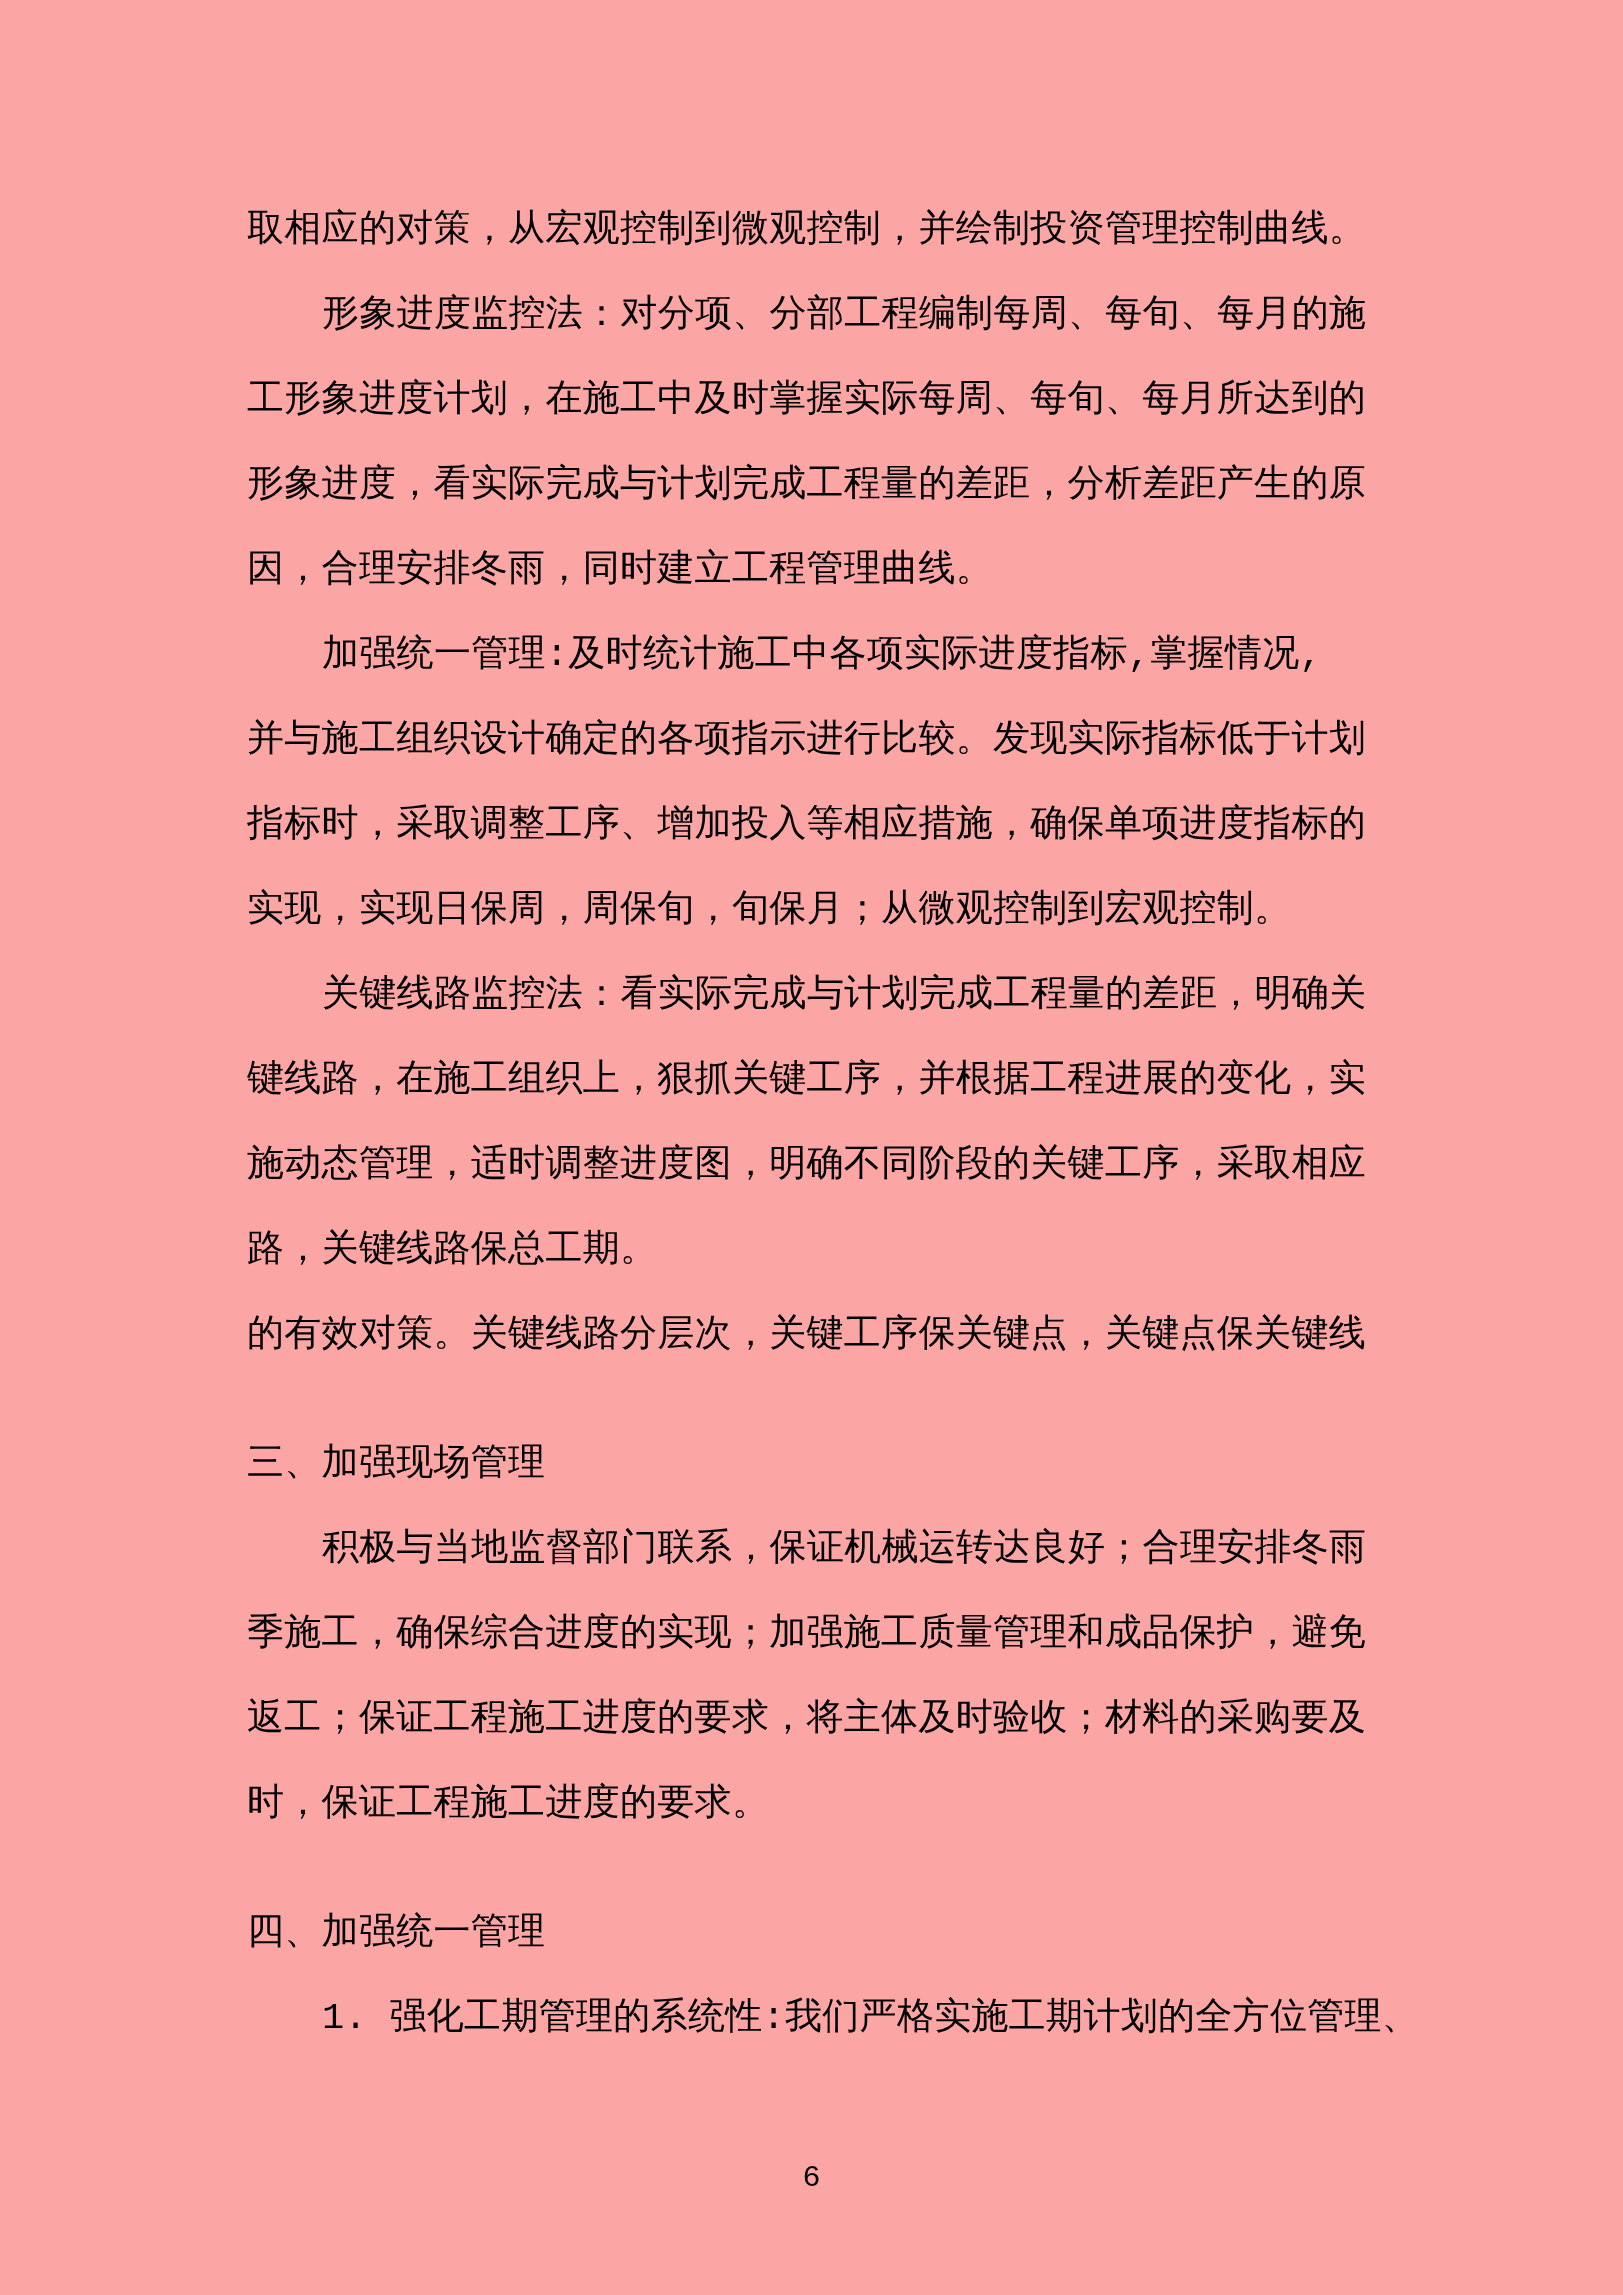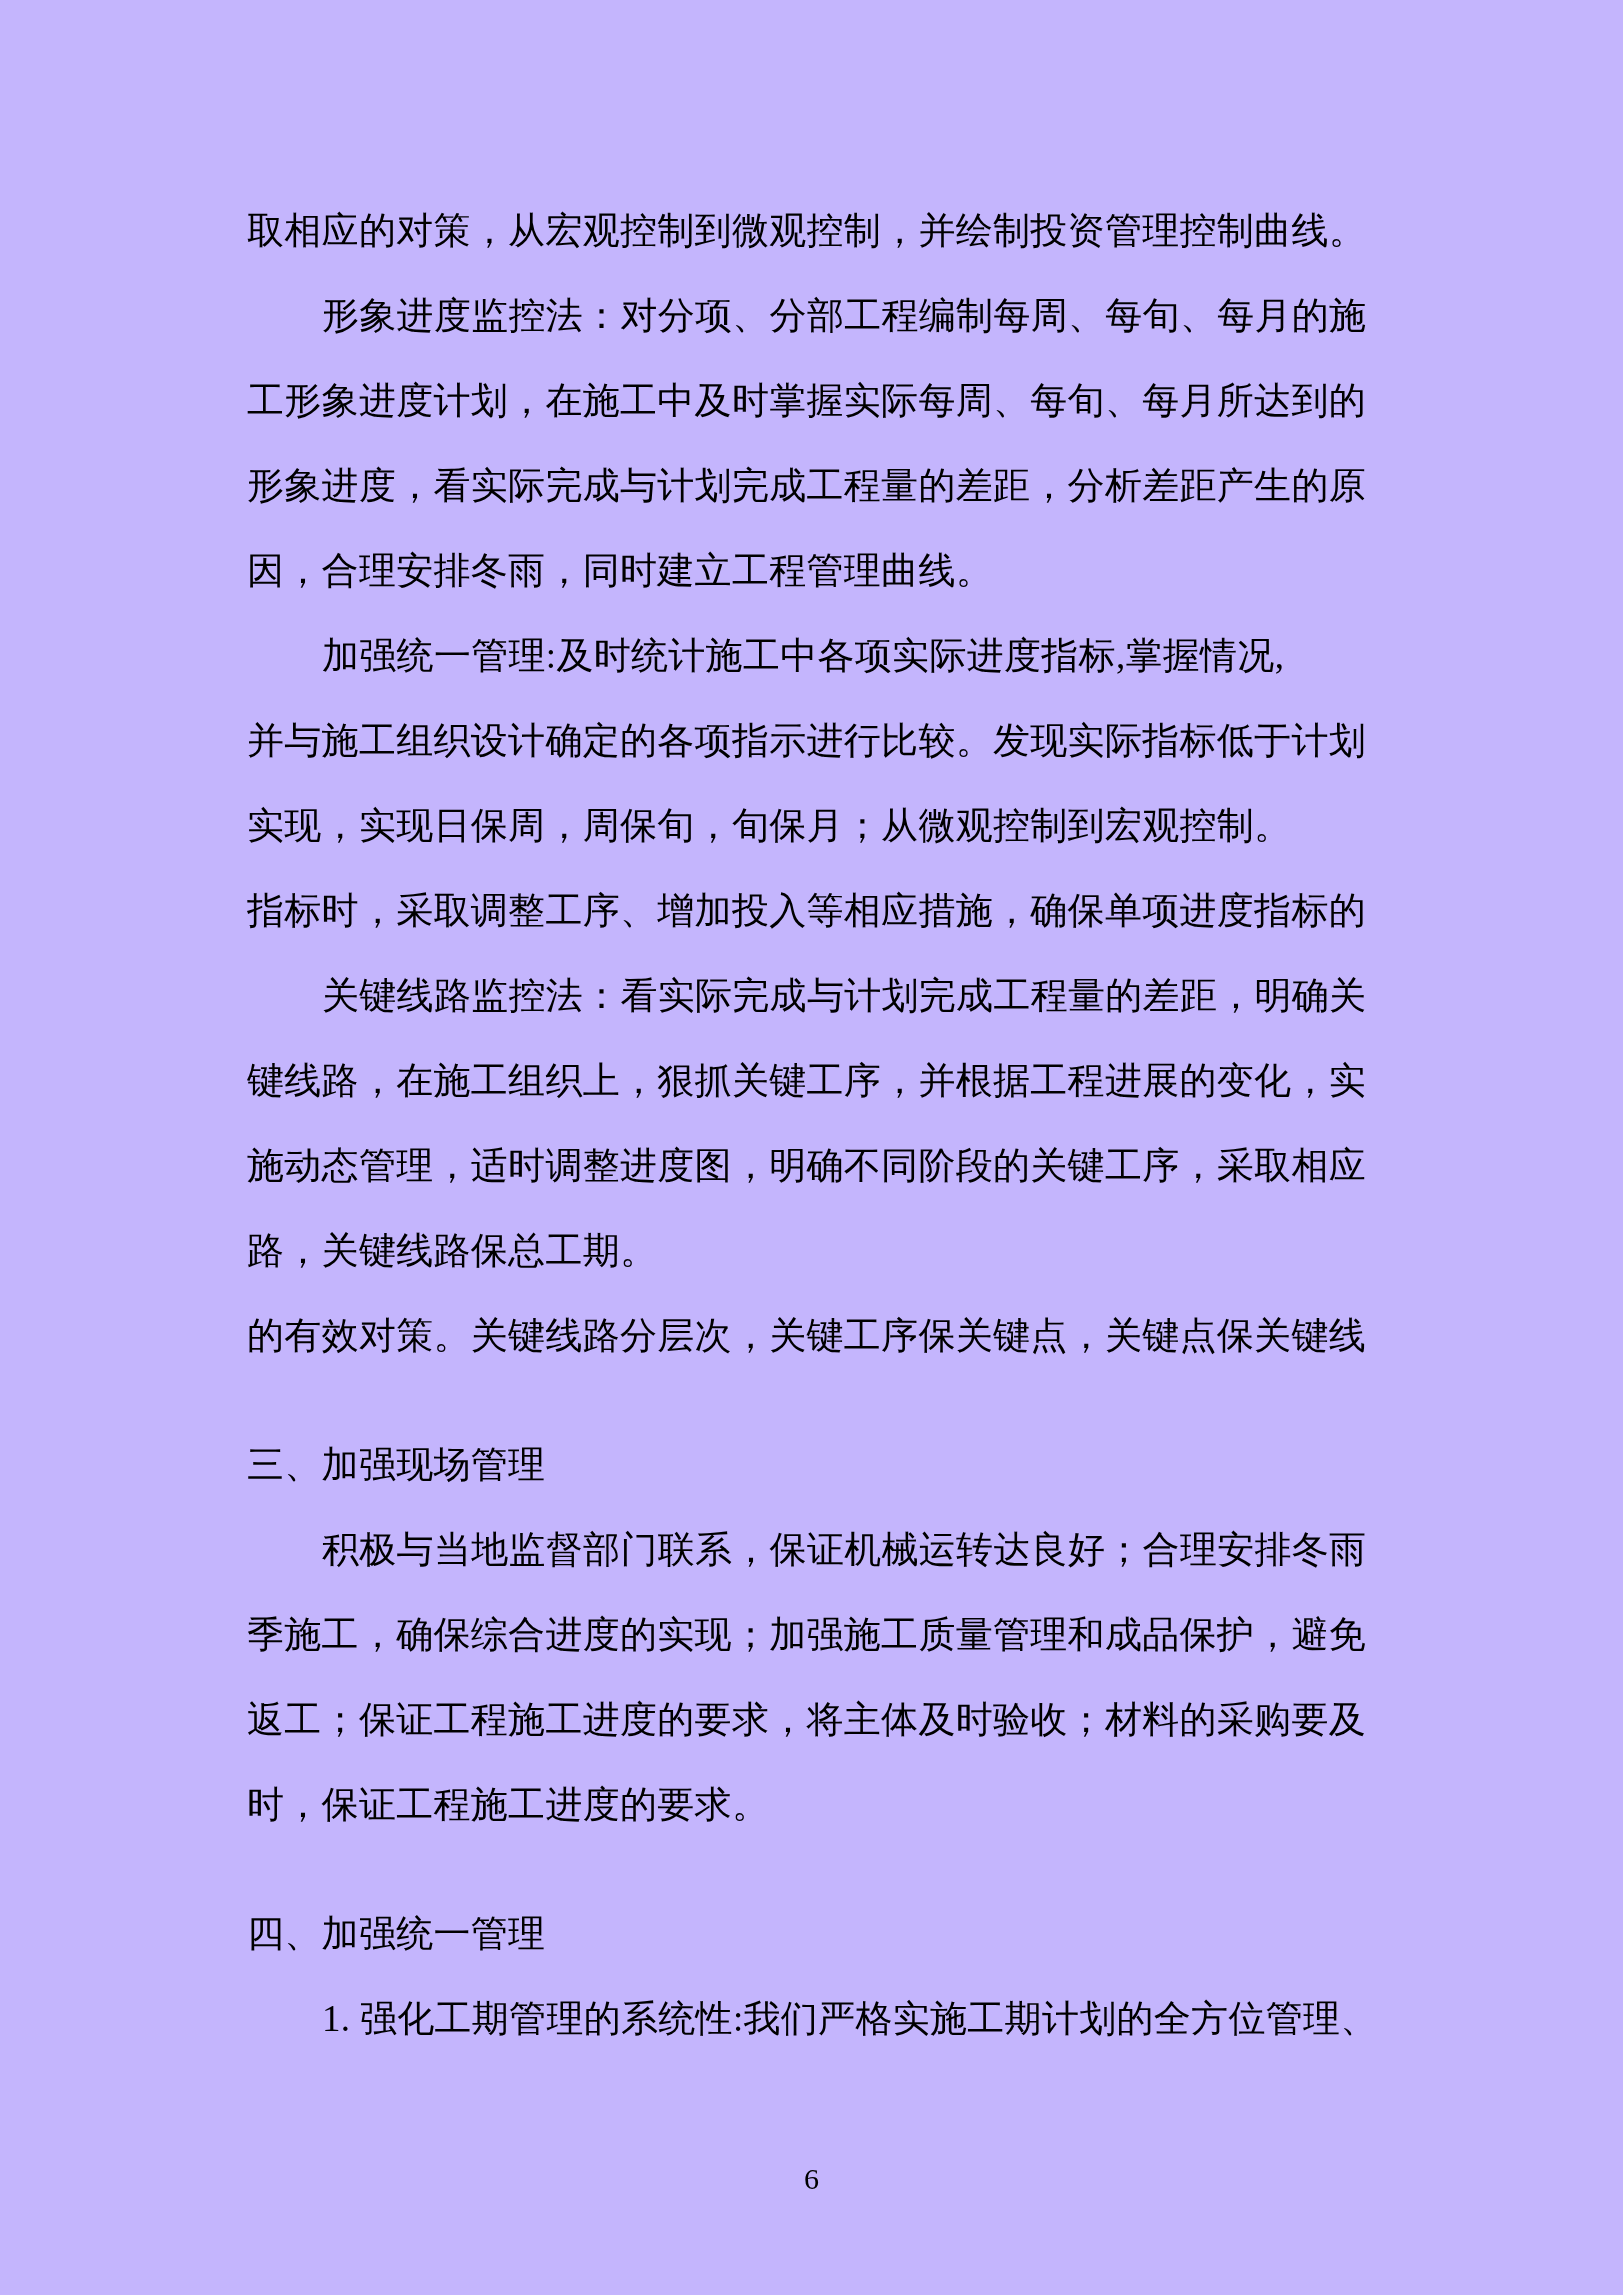--- a/index.html
+++ b/index.html
@@ -5,23 +5,23 @@
   * { box-sizing: border-box; }
   html, body {
     margin: 0;
     padding: 0;
     background: #ffffff;
   }
   .page {
     position: relative;
     width: 1623px;
     height: 2295px;
-    background: #c4b5fd;
+    background: #fca5a5;
     color: #000000;
-    font-family: Liberation Serif, serif;
+    font-family: Liberation Mono, monospace;
     overflow: hidden;
   }
   .content {
     position: absolute;
     left: 247px;
     top: 188px;
     width: 1126px;
   }
   .line {
     font-size: 37px;
@@ -52,22 +52,22 @@
 
 <div class="page">
   <div class="content">
     <div class="line">取相应的对策，从宏观控制到微观控制，并绘制投资管理控制曲线。</div>
     <div class="line indent">形象进度监控法：对分项、分部工程编制每周、每旬、每月的施</div>
     <div class="line">工形象进度计划，在施工中及时掌握实际每周、每旬、每月所达到的</div>
     <div class="line">形象进度，看实际完成与计划完成工程量的差距，分析差距产生的原</div>
     <div class="line">因，合理安排冬雨，同时建立工程管理曲线。</div>
     <div class="line indent">加强统一管理:及时统计施工中各项实际进度指标,掌握情况,</div>
     <div class="line">并与施工组织设计确定的各项指示进行比较。发现实际指标低于计划</div>
+    <div class="line">指标时，采取调整工序、增加投入等相应措施，确保单项进度指标的</div>
     <div class="line">实现，实现日保周，周保旬，旬保月；从微观控制到宏观控制。</div>
-    <div class="line">指标时，采取调整工序、增加投入等相应措施，确保单项进度指标的</div>
     <div class="line indent">关键线路监控法：看实际完成与计划完成工程量的差距，明确关</div>
     <div class="line">键线路，在施工组织上，狠抓关键工序，并根据工程进展的变化，实</div>
     <div class="line">施动态管理，适时调整进度图，明确不同阶段的关键工序，采取相应</div>
     <div class="line">路，关键线路保总工期。</div>
     <div class="line">的有效对策。关键线路分层次，关键工序保关键点，关键点保关键线</div>
     <div class="line gap">三、加强现场管理</div>
     <div class="line indent">积极与当地监督部门联系，保证机械运转达良好；合理安排冬雨</div>
     <div class="line">季施工，确保综合进度的实现；加强施工质量管理和成品保护，避免</div>
     <div class="line">返工；保证工程施工进度的要求，将主体及时验收；材料的采购要及</div>
     <div class="line">时，保证工程施工进度的要求。</div>

